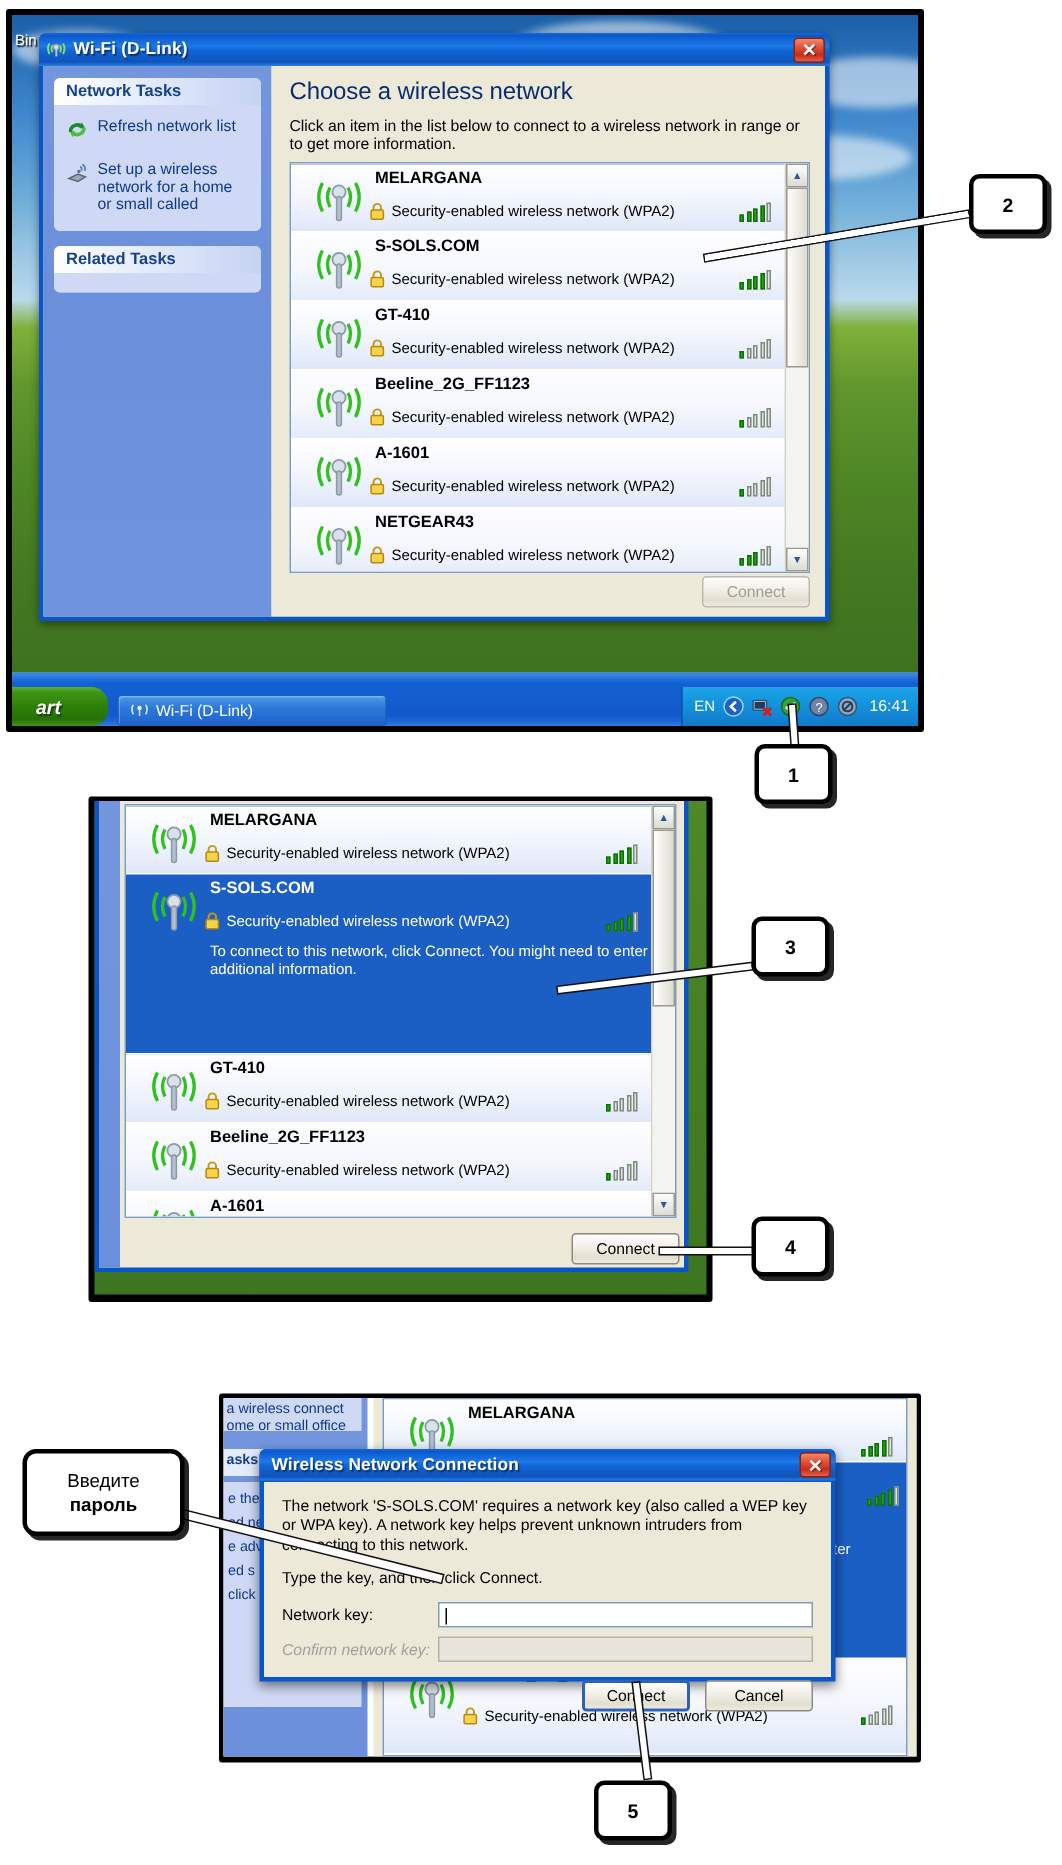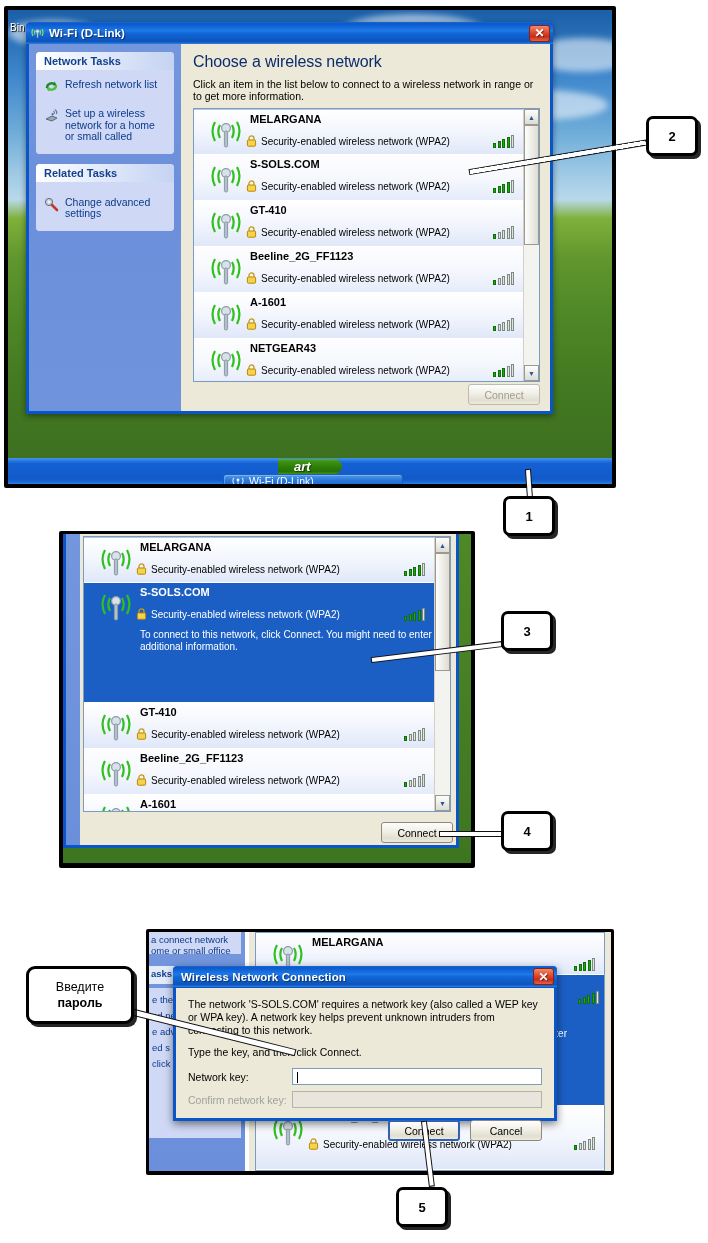--- a/index.html
+++ b/index.html
@@ -107,23 +107,23 @@
   .xpbtn {
     min-width:72px; height:21px; padding:0 11px; font-size:10.5px;
     background:linear-gradient(to bottom,#fdfdfd 0%,#f1efe6 45%,#e2dfd0 80%,#eceadf 100%);
     border:1px solid #8c8a7e; border-radius:3px; color:#000;
     display:inline-flex; align-items:center; justify-content:center;
   }
   .xpbtn.dim { color:#9d9d93; border-color:#bdbbb0; }
   .xpbtn.def { border:2px solid #2f62b5; }
 
   
-  .taskbar { position:absolute; left:0; right:0; bottom:0; height:26px;
+  .taskbar { position:absolute; left:0; right:0; bottom:0; height:36px;
     background:linear-gradient(to bottom,#3f8ae8 0%,#2573dd 9%,#1461d4 18%,#1259c9 80%,#1b6ad8 92%,#2f7fe0 100%);
-    border-top:1px solid #3c8de8; display:flex; align-items:center;flex-direction:column; }
+    border-top:1px solid #3c8de8; display:flex; align-items:flex-end; }
   .startbtn {
     height:26px; min-width:64px; padding:0 12px 0 16px;
     background:linear-gradient(to bottom,#5eae2f 0%,#3e9417 14%,#2e8209 48%,#276f06 82%,#3f9416 100%);
     border-top-right-radius:11px; border-bottom-right-radius:11px;
     color:#fff; font-weight:bold; font-style:italic; font-size:13px;
     display:flex; align-items:center; text-shadow:1px 1px 1px rgba(0,0,0,.5);
   }
   .taskitem {
     margin-left:6px; height:21px; min-width:180px; padding:0 8px;
     background:linear-gradient(to bottom,#4e9ae8,#2d7ada 40%,#1e64cb);
@@ -158,21 +158,21 @@
 
   .modal {
     position:absolute; background:#0a56c8; border-radius:4px 4px 0 0;
     box-shadow:0 3px 8px rgba(0,0,0,.5); z-index:25;
   }
   .modal .mbody { position:absolute; left:3px; right:3px; top:22px; bottom:3px;
                   background:#ece9d8; padding:10px 12px; }
   .mtext { font-size:10.5px; line-height:13px; color:#000; }
   .fieldrow { display:flex; align-items:center; margin-top:9px; }
   .flabel { width:104px; font-size:10.5px; }
-  .flabel.dis { color:#a0a0a0; }
+  .flabel.dis { color:#a0a0a0;font-style:italic; }
   .finput { flex:1; height:17px; border:1px solid #7f9db9; background:#fff; }
   .finput.dis { background:#e8e6dc; border-color:#b6b3a6; }
   .caret { display:inline-block; width:1px; height:11px; background:#000; margin:3px 0 0 4px; }
 </style>
 </head>
 <body>
 
 <div class="blackframe" style="left:4px; top:6px; width:612px; height:482px;"></div>
 
 <div class="desktop" style="left:8px; top:10px; width:604px; height:474px;">
@@ -227,30 +227,20 @@
                 </svg>
               </span>
               <span class="tlabel">Set up a wireless network for a home or small called</span>
             </div>
           </div>
         </div>
 
         <div class="panel">
           <div class="panel-h">Related Tasks</div>
           <div class="panel-b">
-            <div class="task" style="margin-top:6px;">
-              <span class="ic">
-                <svg width="15" height="15" viewBox="0 0 15 15">
-                  <circle cx="5" cy="5" r="3.6" fill="#c7ced6" stroke="#5f6d7b"></circle>
-                  <circle cx="5" cy="5" r="1.4" fill="#eef2f6"></circle>
-                  <path d="M8 8 l5 5" stroke="#c0392b" stroke-width="2.6" stroke-linecap="round"></path>
-                </svg>
-              </span>
-              <span class="tlabel">Change advanced settings</span>
-            </div>
           </div>
         </div>
       </div>
 
       <div class="content">
         <div class="h1">Choose a wireless network</div>
         <div class="sub">Click an item in the list below to connect to a wireless network in range or to get more information.</div>
 
         <div class="listbox" style="height:274px;">
           <div class="listinner" id="s1-list">
@@ -619,21 +609,21 @@
 <div class="blackframe" style="left:146px; top:929px; width:468px; height:246px;"></div>
 
 <div style="position:absolute; left:149px; top:932px; width:462px; height:239px; overflow:hidden; background:#ece9d8;">
 
   <div style="position:absolute; left:0; top:0; width:462px; height:239px; background:#fff;"></div>
 
   <div style="position:absolute; left:0; top:0; width:96px; height:239px;
               background:linear-gradient(to bottom,#7396dd,#6b8fda);"></div>
   <div style="position:absolute; left:0; top:0; width:92px; height:22px; background:#cfd9f5;"></div>
   <div style="position:absolute; left:2px; top:2px; width:92px; font-size:9.5px; color:#0c3a8c; line-height:11px;">
-    <div>a connect network</div>
+    <div>a wireless connect</div>
     <div>ome or small office</div>
   </div>
   <div style="position:absolute; left:0; top:34px; width:92px; height:18px; background:#e4ebfb;"></div>
   <div style="position:absolute; left:2px; top:36px; font-size:9.5px; font-weight:bold; color:#14418b;">asks</div>
   <div style="position:absolute; left:0px; top:56px; width:92px; height:150px; background:#cfd9f5;"></div>
   <div style="position:absolute; left:3px; top:60px; font-size:9.5px; color:#0c3a8c; line-height:16px;">
     <div>e the</div>
     <div>ed ne</div>
     <div>e adv</div>
     <div>ed s</div>
@@ -725,21 +715,21 @@
       <div style="display:flex; justify-content:flex-end; gap:10px; margin-top:12px;">
         <div class="xpbtn def">Connect</div>
         <div class="xpbtn">Cancel</div>
       </div>
     </div>
   </div>
 </div>
 
 <div class="pline" style="left:118px; top:1006px; width:182px; height:5px; transform:rotate(14deg); border:none;
             background:#fff; box-shadow:0 0 0 1px #111; z-index:35;"></div>
-<div class="callout ru" style="left:26px; top:966px; width:108px; height:58px;">
+<div class="callout ru" style="left:15px; top:966px; width:108px; height:58px;">
   <span>Введите</span>
   <b>пароль</b>
 </div>
 
 <div class="pline" style="left:424px; top:1120px; width:64px; height:4px; transform:rotate(83deg); border:none;
             background:#fff; box-shadow:0 0 0 1px #111; z-index:35;"></div>
 <div class="callout" style="left:396px; top:1187px; width:52px; height:40px;">
   <span>5</span>
 </div>
 

